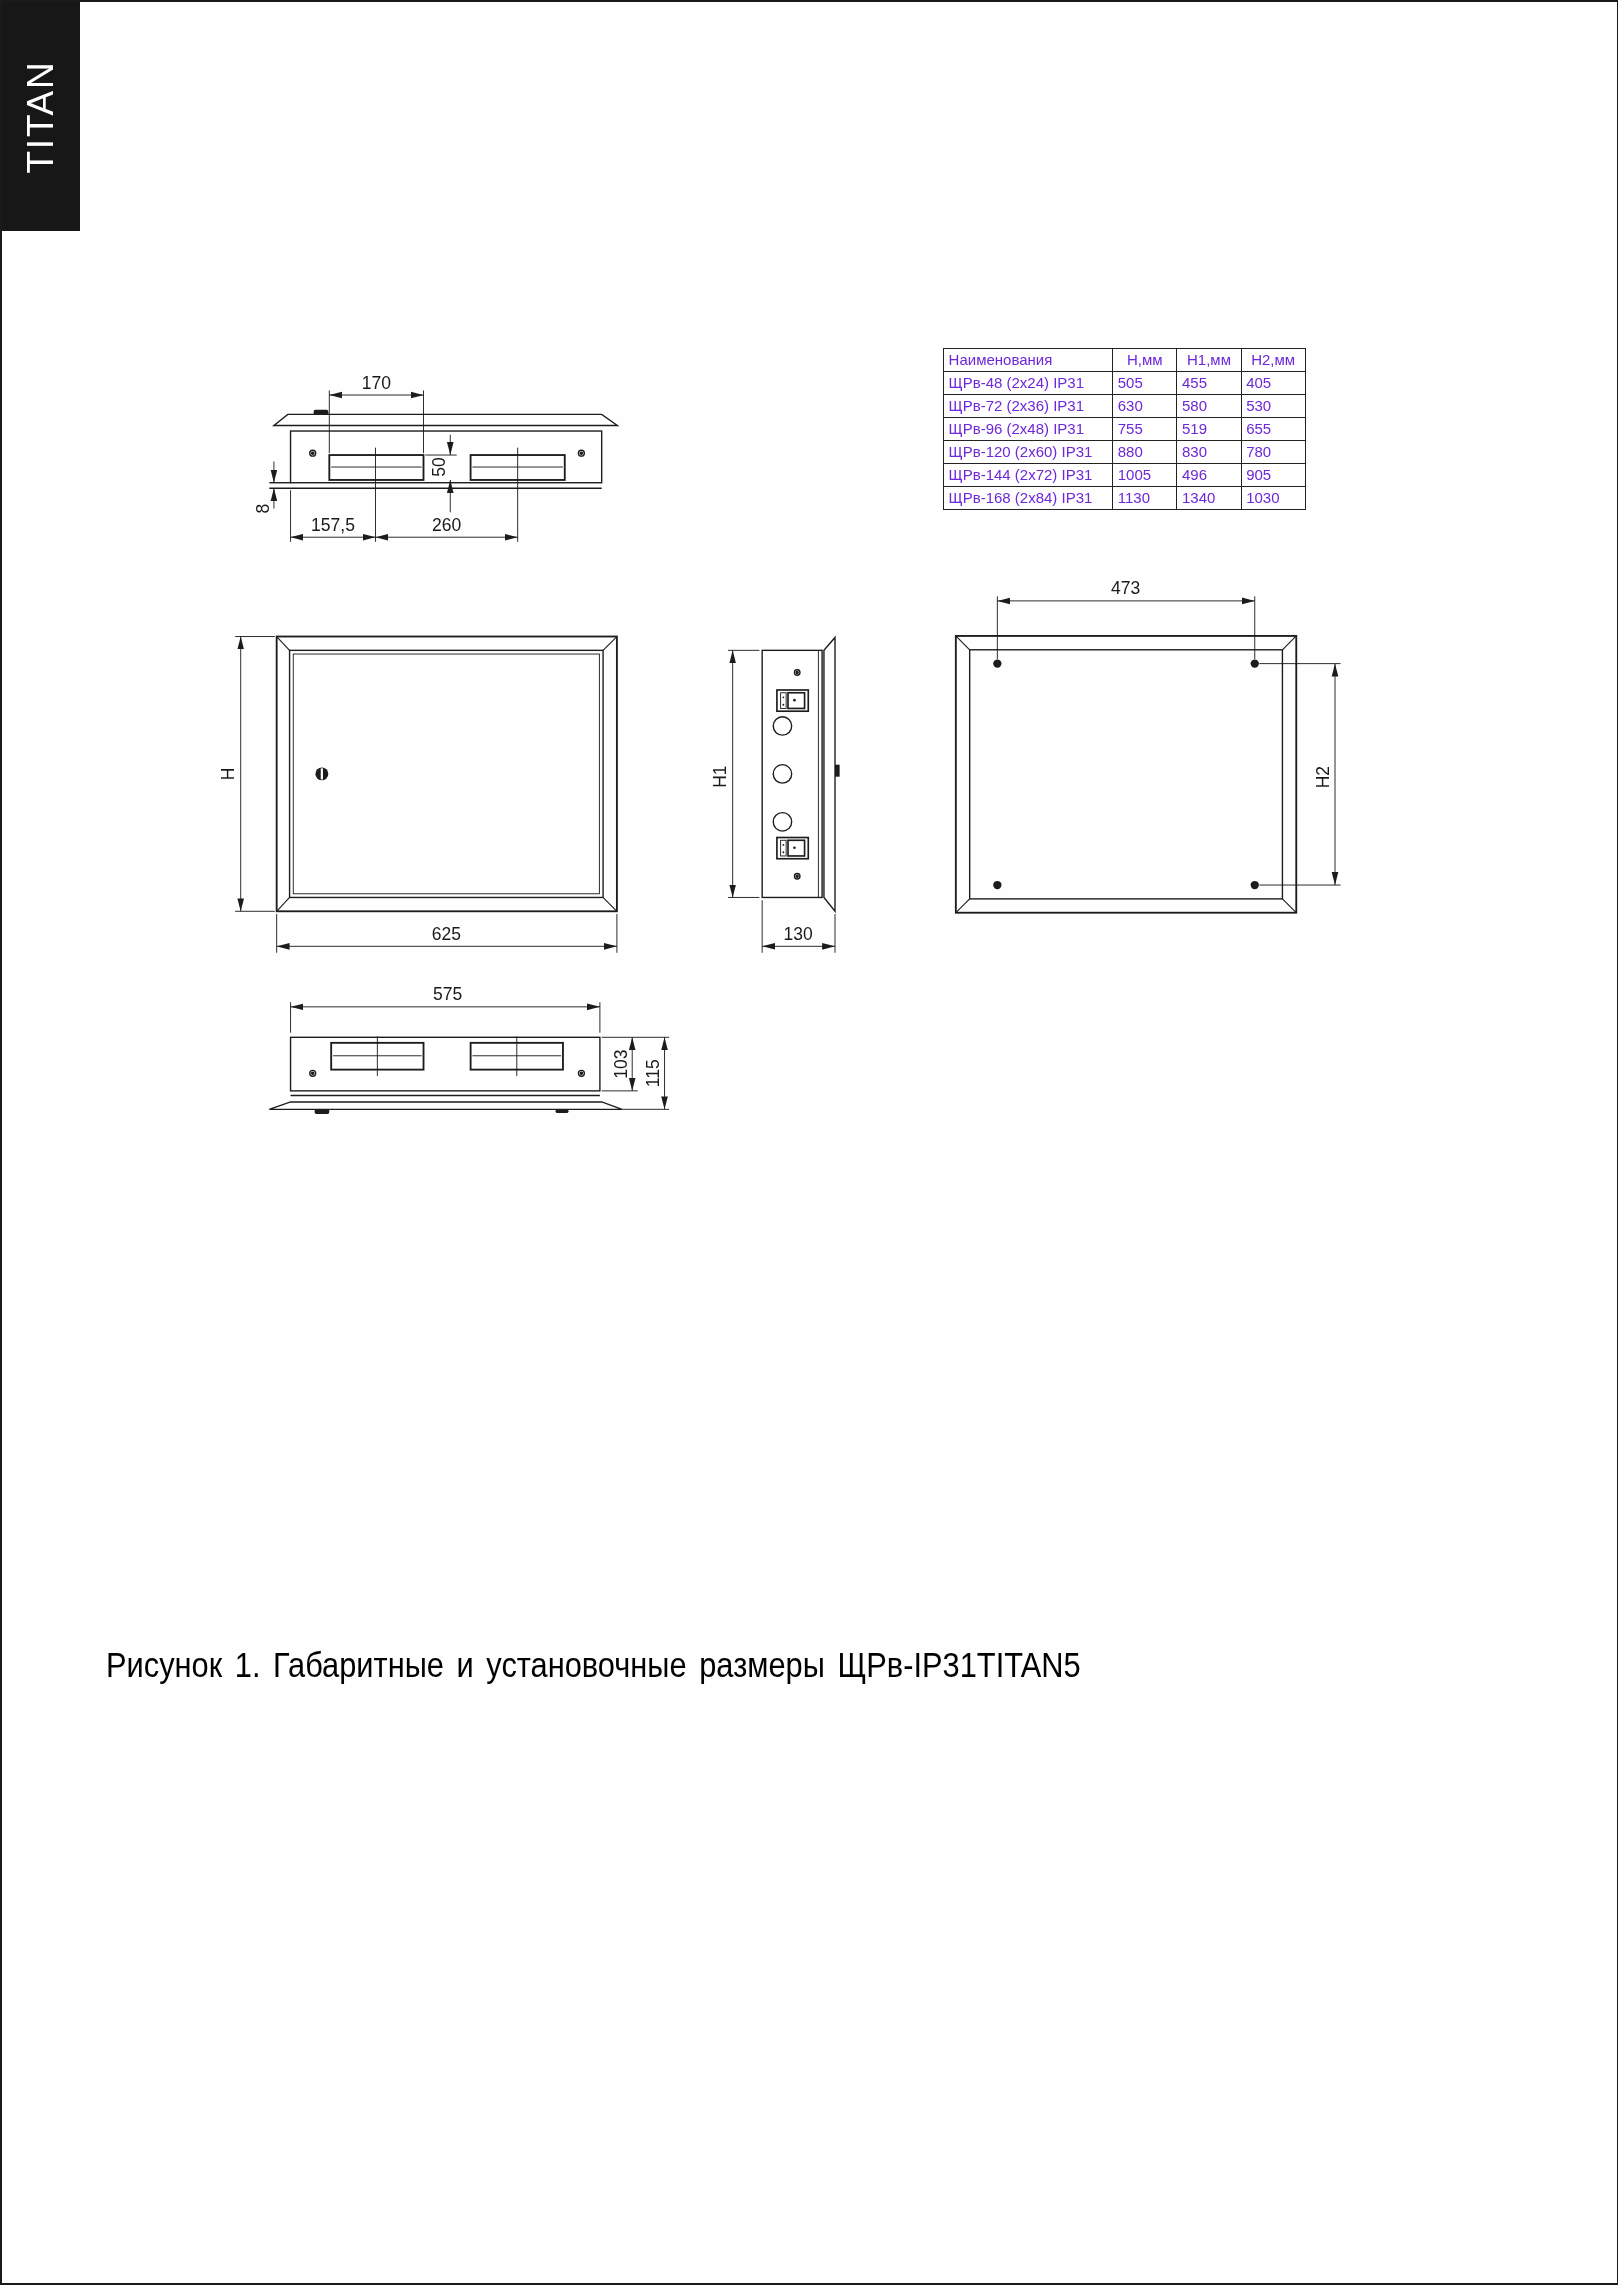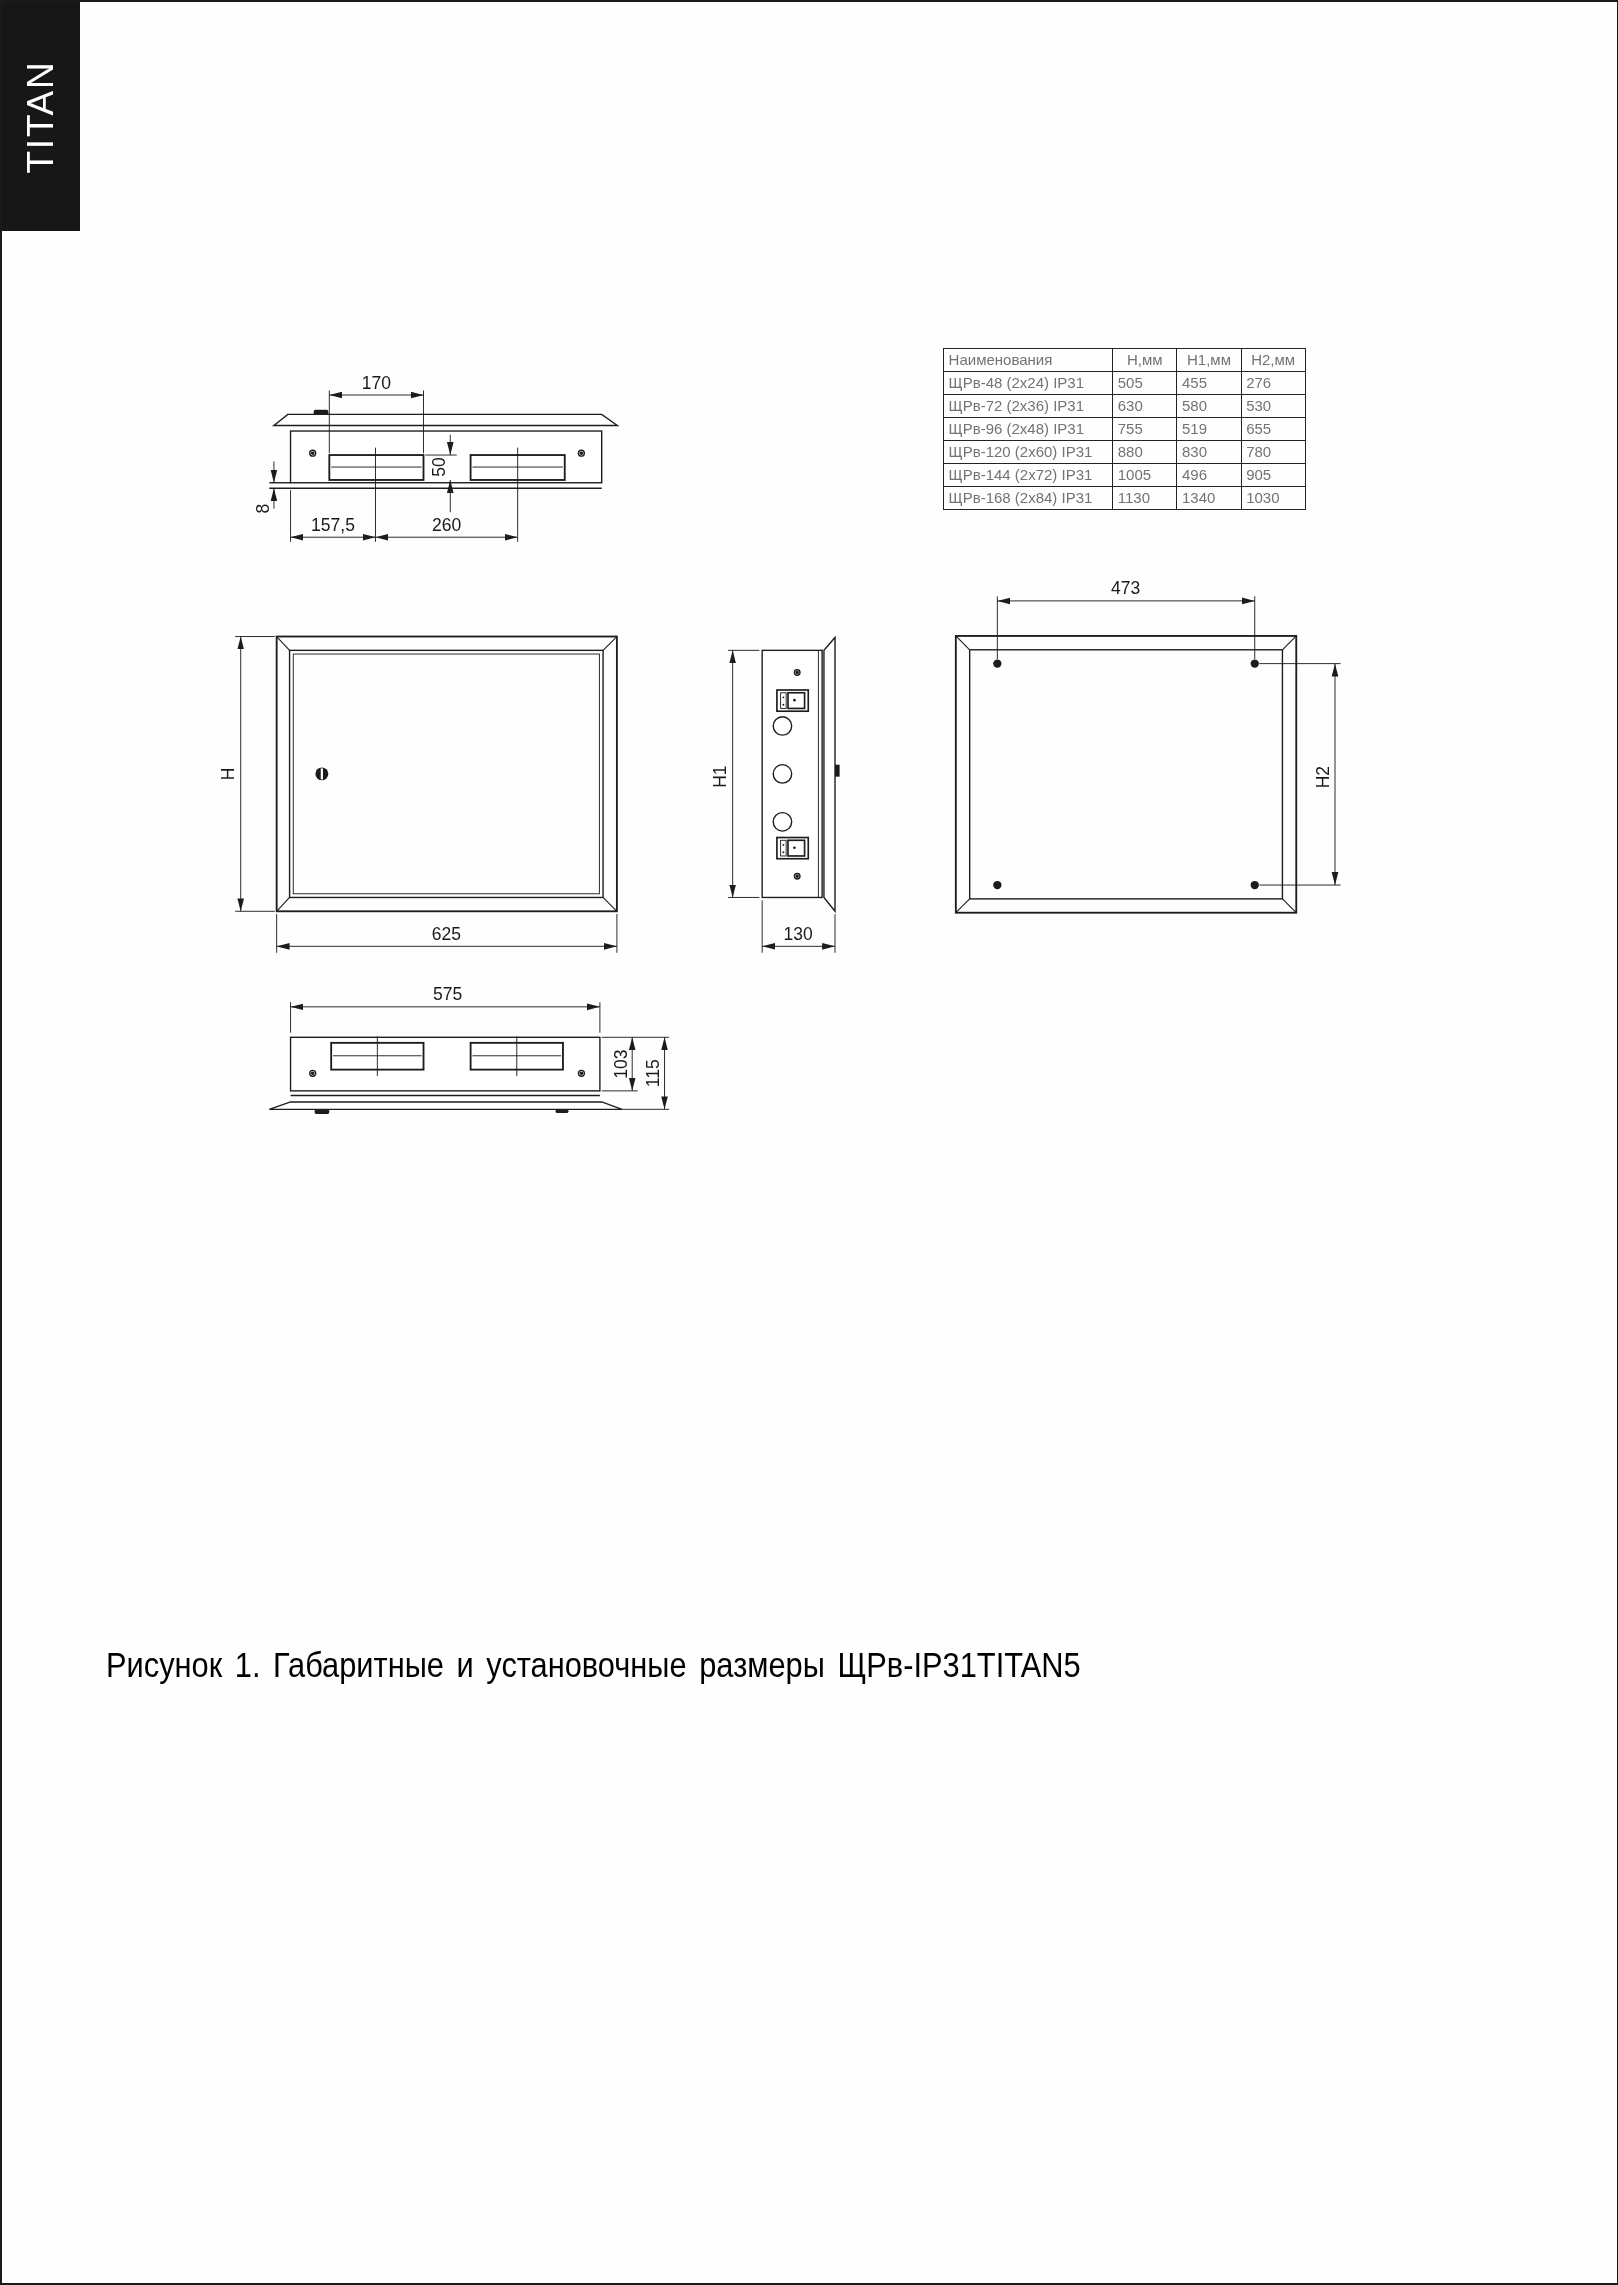--- a/index.html
+++ b/index.html
@@ -22,21 +22,21 @@
   .brand-text{
     color:#ffffff;font-size:37px;letter-spacing:1.8px;
     transform:rotate(-90deg);white-space:nowrap;
     font-family:"Liberation Sans", sans-serif;
   }
   
   .dim-table{
     position:absolute;left:941px;top:346px;
     border-collapse:collapse;
     font-size:15px;line-height:1.1;
-    color:#737373;
+    color:#6d28d9;
   }
   .dim-table td,.dim-table th{
     border:0.9px solid #222;
     height:22px;padding:0 4.6px;
     font-weight:normal;white-space:nowrap;
   }
   .dim-table{border:1.8px solid #111;}
   .dim-table .c-name{width:159px;text-align:left;}
   .dim-table .c-num{width:54px;}
   .dim-table thead th{text-align:center;}
@@ -71,21 +71,21 @@
         <th class="c-num">Н,мм</th>
         <th class="c-num">Н1,мм</th>
         <th class="c-num">Н2,мм</th>
       </tr>
     </thead>
     <tbody>
       <tr>
         <td class="c-name">ЩРв-48 (2х24) IP31</td>
         <td class="c-num">505</td>
         <td class="c-num">455</td>
-        <td class="c-num">276</td>
+        <td class="c-num">405</td>
       </tr>
       <tr>
         <td class="c-name">ЩРв-72 (2х36) IP31</td>
         <td class="c-num">630</td>
         <td class="c-num">580</td>
         <td class="c-num">530</td>
       </tr>
       <tr>
         <td class="c-name">ЩРв-96 (2х48) IP31</td>
         <td class="c-num">755</td>

